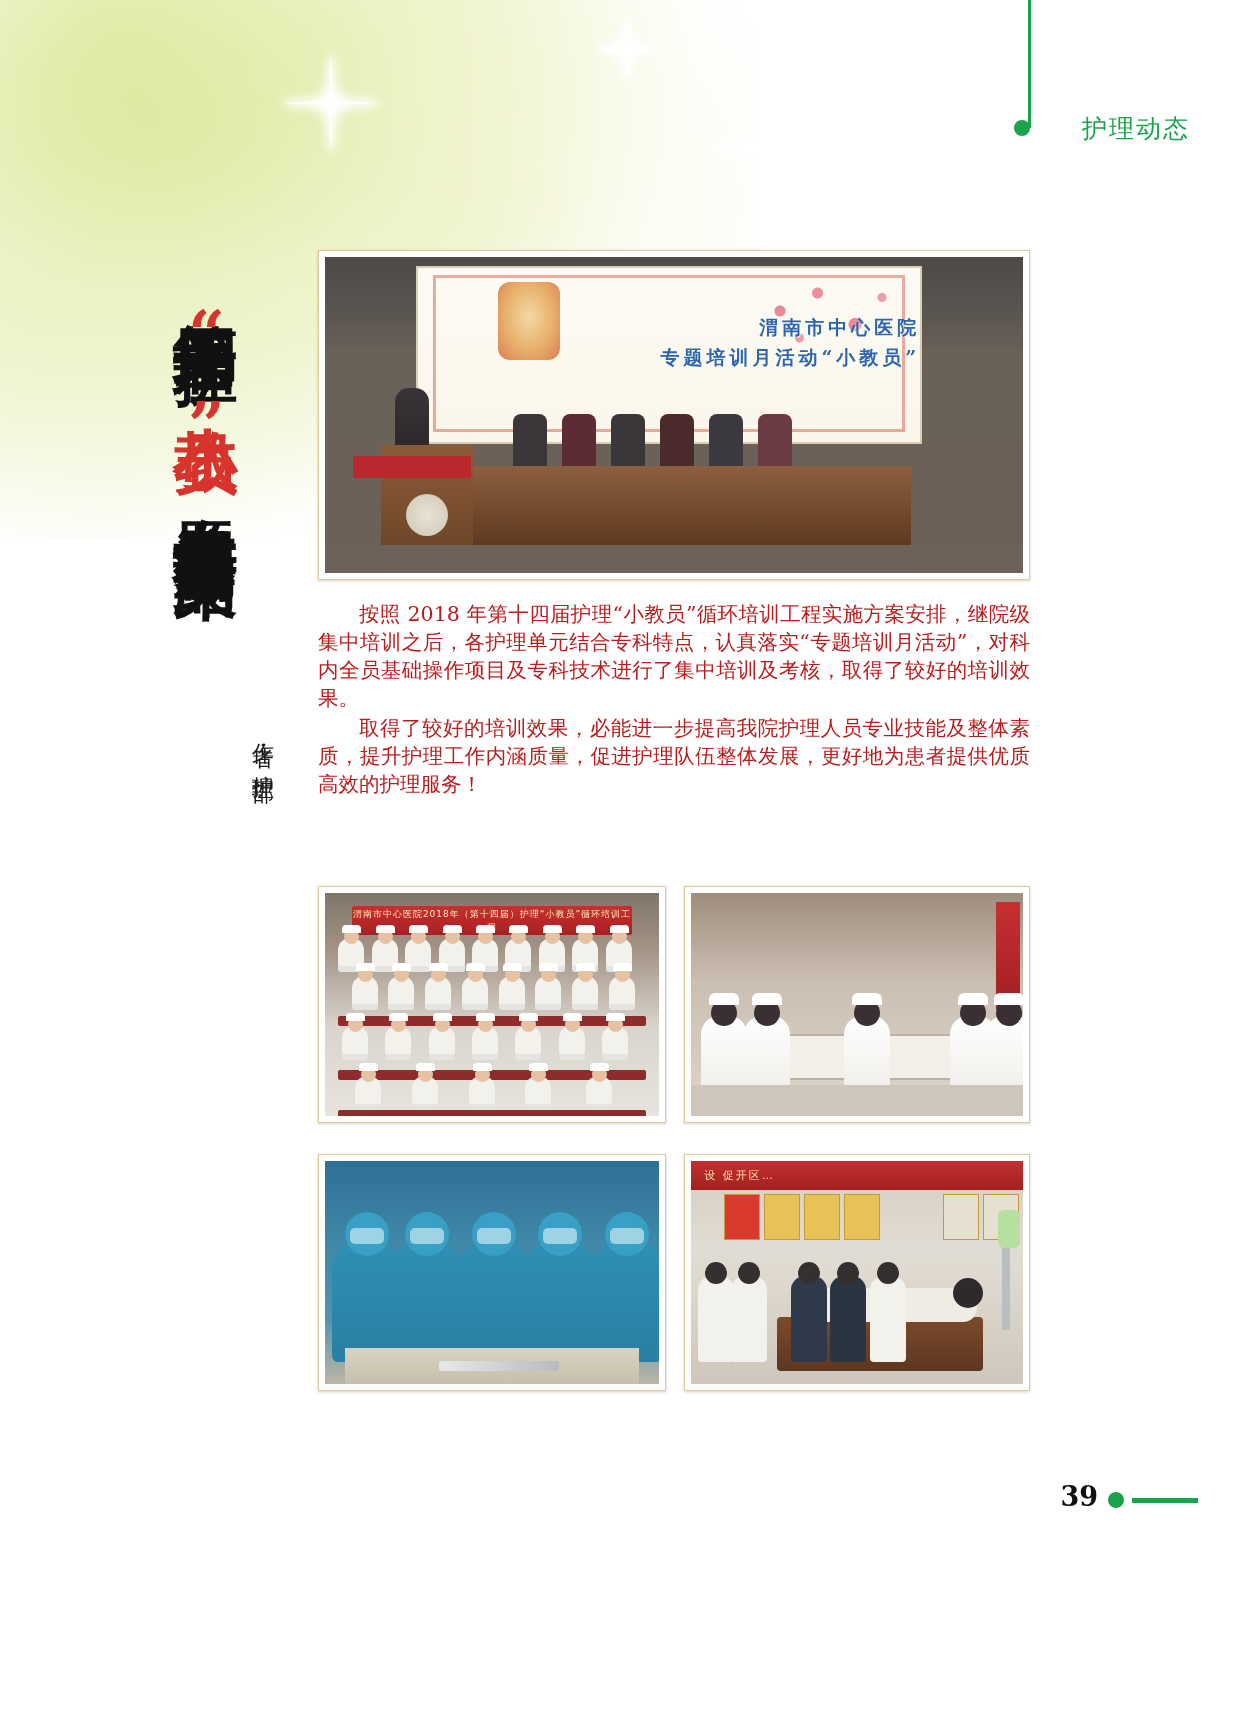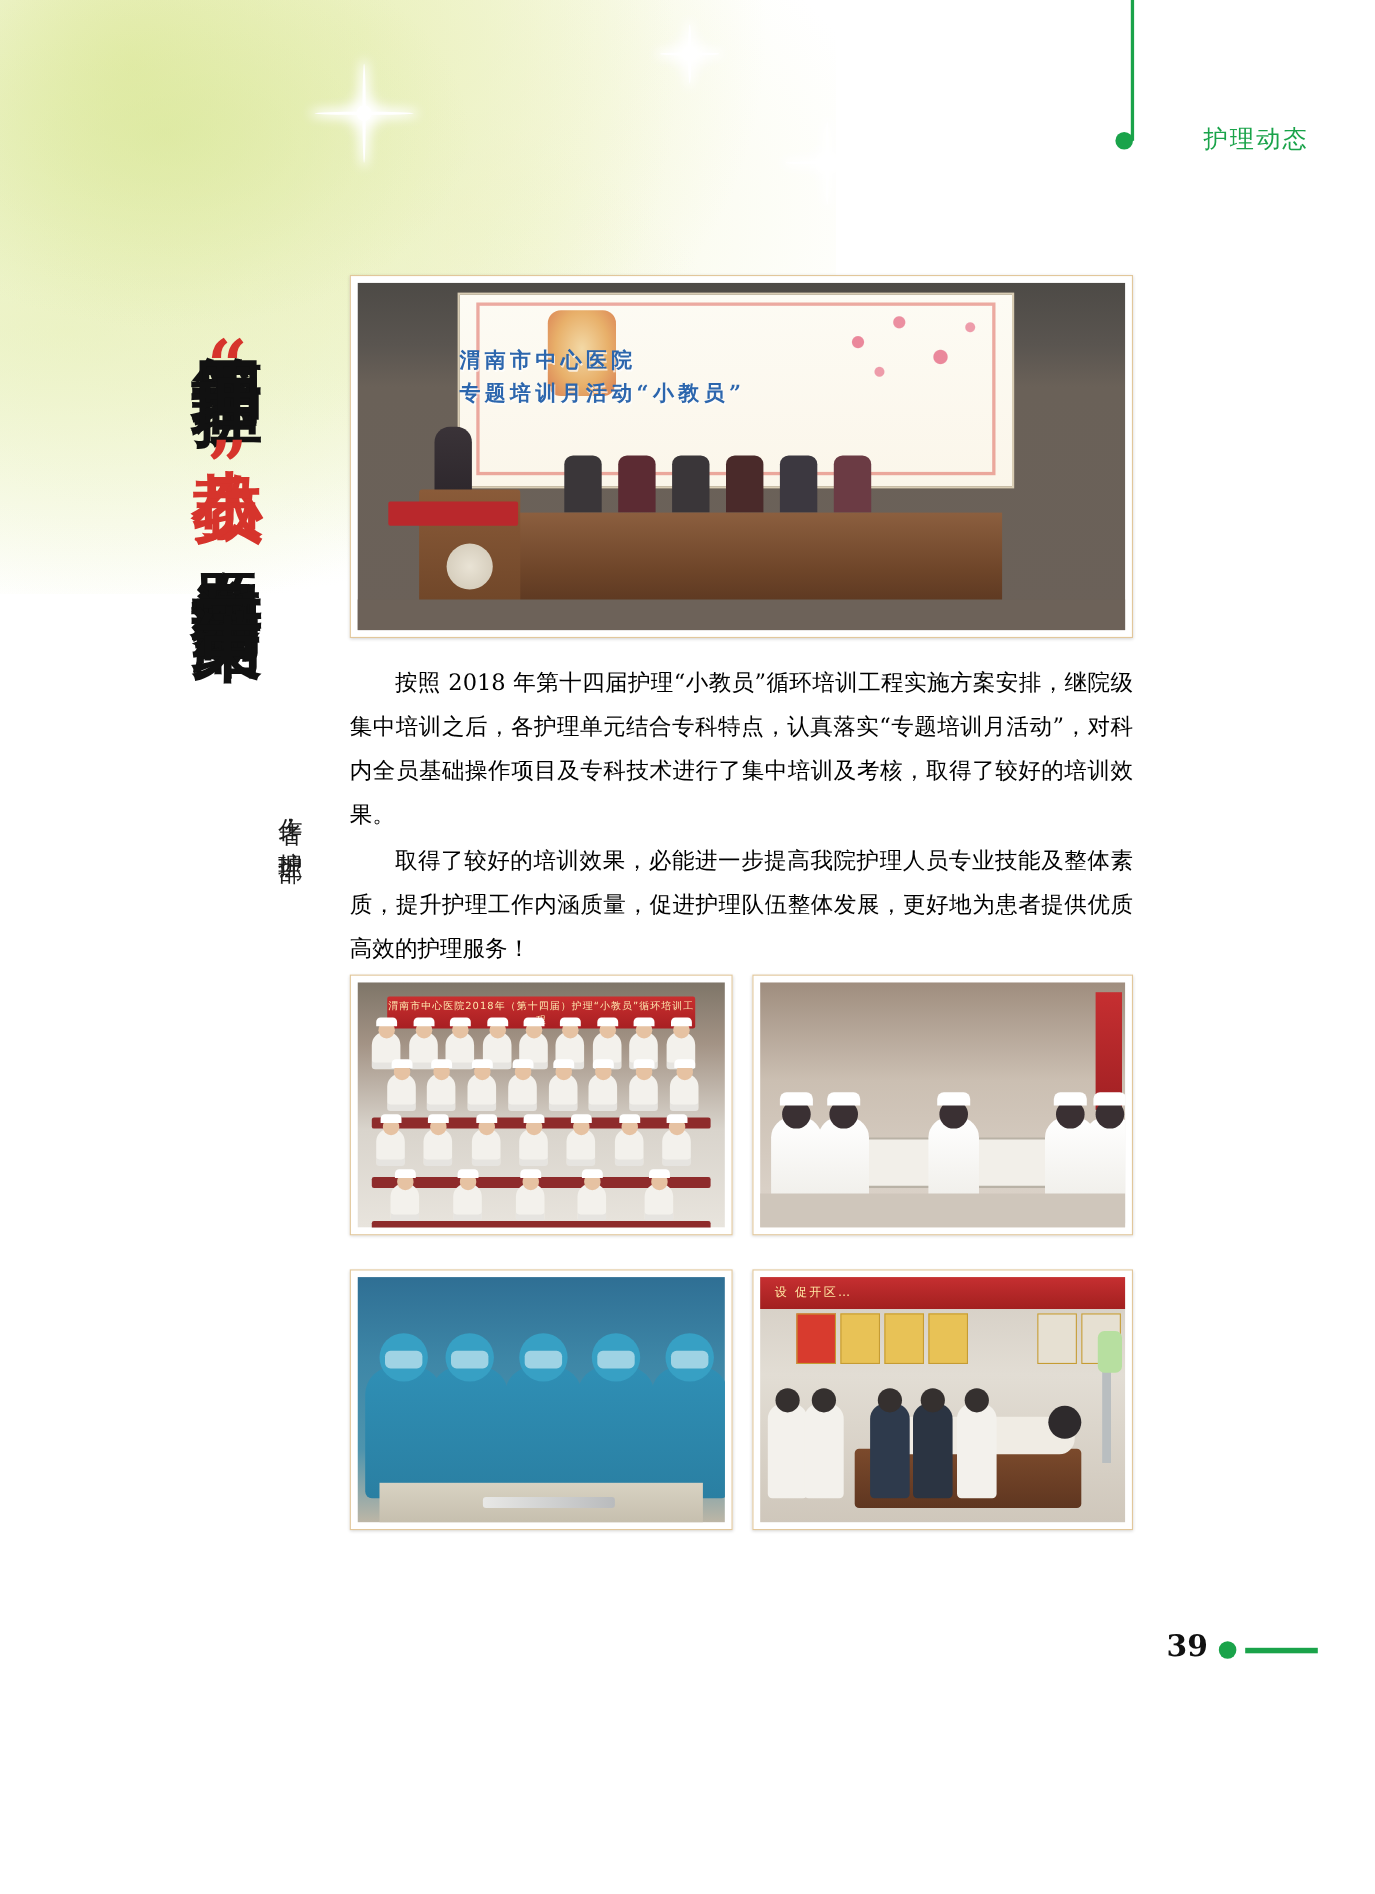--- a/index.html
+++ b/index.html
@@ -79,21 +79,21 @@
     top: 0;
     width: 3px;
     height: 128px;
     background: #1aa34a;
   }
   .header-label {
     position: absolute;
     right: 60px;
     top: 112px;
     font-family: "DejaVu Sans", "Liberation Sans", sans-serif;
-    font-size: 22px;
+    font-size: 25px;
     color: #1aa34a;
     letter-spacing: 2px;
     white-space: nowrap;
   }
   .header-dot {
     position: absolute;
     left: 1014px;
     top: 120px;
     width: 16px;
     height: 16px;
@@ -183,21 +183,21 @@
   }
   .p1 .screen .frame-art {
     position: absolute;
     left: 3%; top: 4%;
     right: 3%; bottom: 6%;
     border: 3px solid rgba(214,70,60,0.45);
   }
   .p1 .screen .t1, .p1 .screen .t2, .p1 .screen .t3 {
     position: absolute;
     left: 0; right: 0;
-    text-align: left;
+    text-align: right;
     color: #2c66ad;
     font-family: "DejaVu Serif", serif;
     font-weight: bold;
     letter-spacing: 4px;
     text-shadow: 1px 1px 0 rgba(255,255,255,0.7);
   }
   .p1 .screen .t1 { top: 27%; font-size: 19px; }
   .p1 .screen .t2 { top: 44%; font-size: 19px; }
   .p1 .screen .t3 { top: 62%; font-size: 19px; }
   .p1 .stage {
@@ -542,22 +542,22 @@
   }
 
   
   .body-text {
     position: absolute;
     left: 318px;
     top: 600px;
     width: 712px;
     font-family: "DejaVu Serif", "Liberation Serif", serif;
     font-size: 20.5px;
-    line-height: 40px;
-    color: #000000;
+    line-height: 28px;
+    color: #b91c1c;
     text-align: justify;
     text-justify: inter-ideograph;
   }
   .body-text p {
     margin: 0 0 2px 0;
     text-indent: 2em;
   }
 
   
   .page-num {

